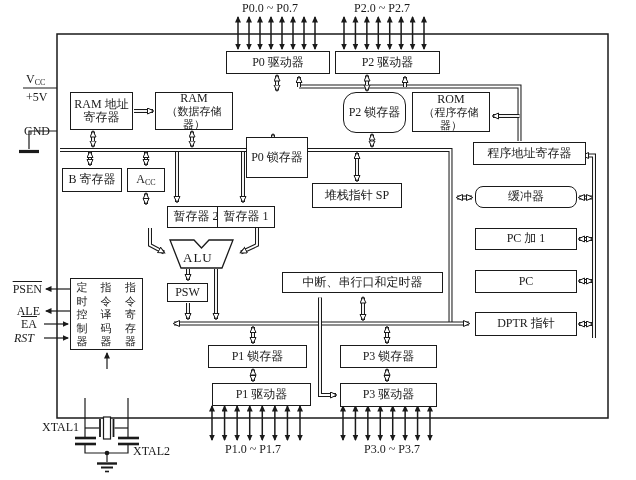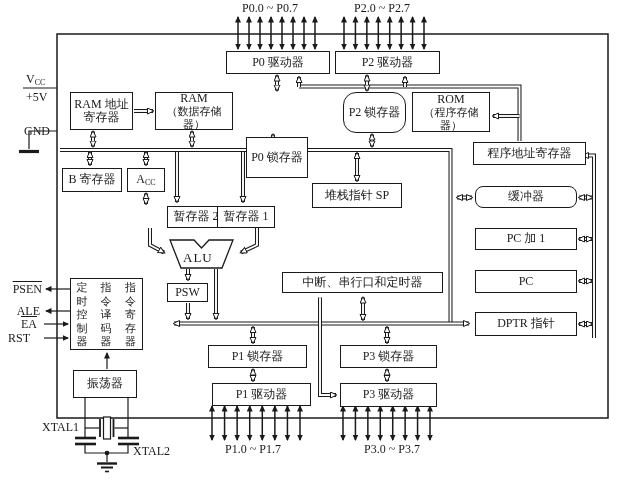--- a/index.html
+++ b/index.html
@@ -270,23 +270,20 @@
 <div class="vchars" style="left:70px;width:24px;">
       <span>定时控制器</span>
     </div>
 <div class="vchars" style="left:94px;width:24px;">
       <span>指令译码器</span>
     </div>
 <div class="vchars" style="left:118px;width:25px;">
       <span>指令寄存器</span>
     </div>
 
-<div class="bx" style="left:73px;top:370px;width:64px;height:28px;">
-      <span>振荡器</span>
-    </div>
 
 <div class="bx" style="left:208px;top:345px;width:99px;height:23px;">
       <span>P1 锁存器</span>
     </div>
 <div class="bx" style="left:340px;top:345px;width:97px;height:23px;">
       <span>P3 锁存器</span>
     </div>
 <div class="bx" style="left:212px;top:383px;width:99px;height:23px;">
       <span>P1 驱动器</span>
     </div>
@@ -300,17 +297,17 @@
 <div class="lbl ctr" style="left:332px;top:1px;width:100px;">P2.0 ~ P2.7</div>
 <div class="lbl ctr" style="left:203px;top:442px;width:100px;">P1.0 ~ P1.7</div>
 <div class="lbl ctr" style="left:342px;top:442px;width:100px;">P3.0 ~ P3.7</div>
 
 <div class="lbl" style="left:26px;top:72px;"><span>V</span><sub class="sb">CC</sub></div>
 <div class="lbl" style="left:26px;top:90px;">+5V</div>
 <div class="lbl" style="left:24px;top:124px;">GND</div>
 <div class="lbl ovl" style="left:8px;top:282px;width:34px;text-align:right;">PSEN</div>
 <div class="lbl" style="left:8px;top:304px;width:32px;text-align:right;">ALE</div>
 <div class="lbl ovl" style="left:8px;top:317px;width:29px;text-align:right;">EA</div>
-<div class="lbl" style="left:8px;top:331px;width:32px;text-align:left;">RST</div>
+<div class="lbl" style="left:8px;top:331px;width:32px;text-align:center;font-style:italic;">RST</div>
 <div class="lbl" style="left:42px;top:420px;">XTAL1</div>
 <div class="lbl" style="left:133px;top:444px;">XTAL2</div>
 
 </div>
 
 </body></html>

